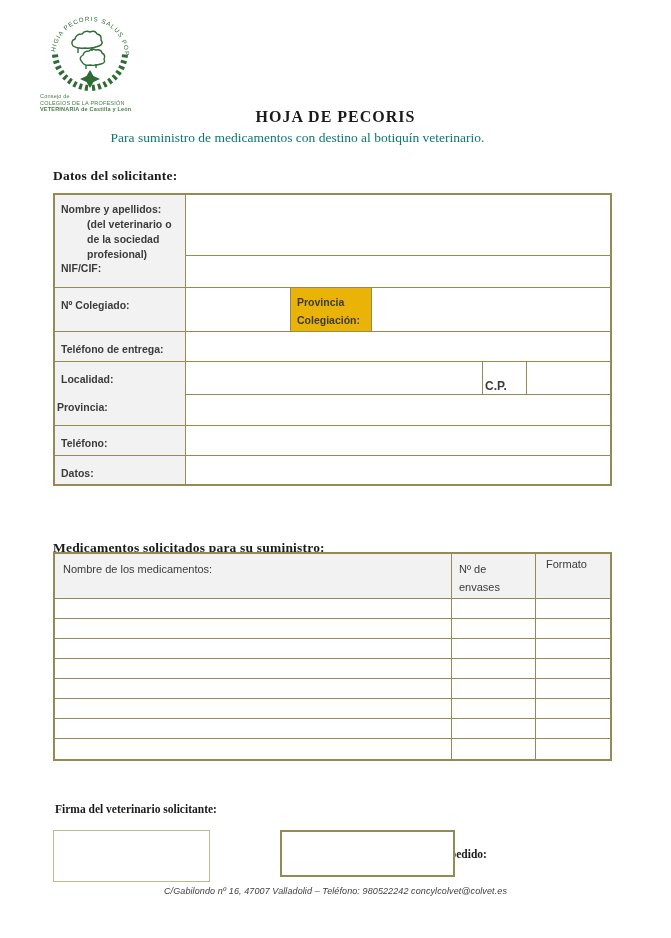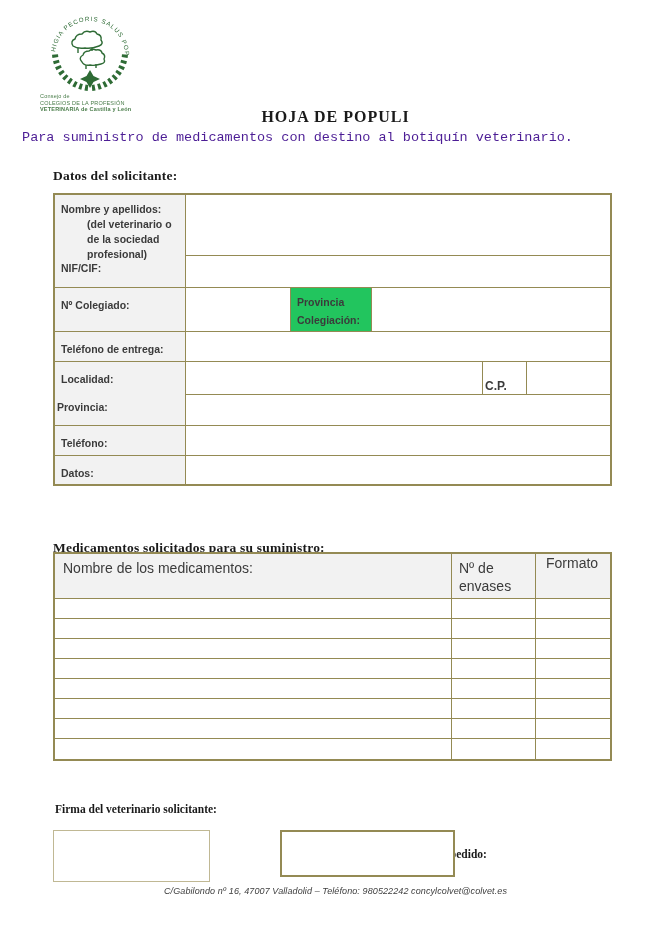--- a/index.html
+++ b/index.html
@@ -8,21 +8,21 @@
   
   #logo{position:absolute;left:40px;top:10px;width:110px;}
   #logo svg{display:block;}
   .logo-caption{margin-top:1px;font-size:5.5px;line-height:6.5px;color:#4a7d4a;letter-spacing:.2px;}
   .logo-caption .cap3{font-weight:bold;}
 
   
   .doc-title{position:absolute;left:0;top:108px;width:671px;text-align:center;
     font-family:"Liberation Serif",serif;font-weight:bold;font-size:16px;letter-spacing:1px;color:#1a1a1a;}
   .doc-subtitle{position:absolute;left:0;top:130px;width:595px;text-align:center;
-    font-family:Liberation Mono, monospace;font-size:13.5px;color:#4c1d95;}
+    font-family:Liberation Serif, serif;font-size:13.5px;color:#0f766e;}
   .section-heading{position:absolute;font-family:"Liberation Serif",serif;font-weight:bold;font-size:13.5px;color:#1a1a1a;letter-spacing:.2px;}
   #h-datos{left:53px;top:168px;}
   #h-meds{left:53px;top:540px;}
 
   
   .olive-border{border:2px solid #948A54;}
   .lbl{font-size:10.5px;font-weight:bold;line-height:15px;color:#3b3b3b;}
   .bt{border-top:1px solid #948A54;}
   *{box-sizing:border-box;}
 
@@ -37,37 +37,37 @@
   .g4{height:64px;}
   .g5{height:30px;}
   .g6{height:29px;}
   .cellW{background:#fff;}
   .inp{padding:2px 4px;}
   .g1-inp1{height:61px;border-bottom:1px solid #948A54;}
   .g1-inp2{flex:1;}
   .nif-abs{position:absolute;left:6px;top:66px;}
   .g2-row{display:flex;height:100%;}
   .g2-c2{width:105px;border-right:1px solid #948A54;}
-  .g2-c3{width:81px;border-right:1px solid #948A54;background:#22c55e;padding:4px 6px;}
+  .g2-c3{width:81px;border-right:1px solid #948A54;background:#eab308;padding:4px 6px;}
   .g2-c4{flex:1;}
   .g4-row1{height:33px;border-bottom:1px solid #948A54;display:flex;}
   .g4-row2{flex:1;}
   .g4-loc{width:297px;border-right:1px solid #948A54;}
   .g4-cp{width:44px;border-right:1px solid #948A54;display:flex;align-items:flex-end;padding:1px 2px;}
   .g4-cprest{flex:1;}
   .prov-abs{position:absolute;left:2px;top:38px;text-align:center;}
   .cp-lbl{font-size:12px;font-weight:bold;color:#3b3b3b;}
 
   
   #t2{position:absolute;left:53px;top:552px;width:559px;background:#fff;}
   .t2-header{display:flex;height:45px;border-bottom:1px solid #948A54;background:#F2F2F2;}
   .t2-h1{width:397px;border-right:1px solid #948A54;padding:5px 8px;}
   .t2-h2{width:84px;border-right:1px solid #948A54;padding:5px 7px;}
   .t2-h3{flex:1;padding:0 10px;}
-  .t2-htext{font-size:14px;line-height:14px;color:#3b3b3b;}
+  .t2-htext{font-size:11px;line-height:14px;color:#3b3b3b;}
   .mrow{display:flex;height:20px;border-bottom:1px solid #948A54;}
   .mrow:last-child{border-bottom:none;}
   .mc1{width:397px;border-right:1px solid #948A54;}
   .mc2{width:84px;border-right:1px solid #948A54;}
   .mc3{flex:1;}
 
   
   .sig-label{position:absolute;font-family:"Liberation Serif",serif;font-weight:bold;font-size:11.5px;color:#1a1a1a;}
   #l-firma{left:55px;top:803px;}
   #l-fecha{left:400px;top:803px;margin-top:45px;}
@@ -104,21 +104,21 @@
 
       <path d="M 50,60 L 53.5,66 L 60,69 L 53.5,72 L 50,78 L 46.5,72 L 40,69 L 46.5,66 Z" fill="#2E6B35"></path>
     </svg>
     <div class="logo-caption">
       <div class="cap1">Consejo de</div>
       <div class="cap2">COLEGIOS DE LA PROFESIÓN</div>
       <div class="cap3">VETERINARIA de Castilla y León</div>
     </div>
   </div>
 
-  <div class="doc-title">HOJA DE POPULI</div>
+  <div class="doc-title">HOJA DE PECORIS</div>
   <div class="doc-subtitle">Para suministro de medicamentos con destino al botiquín veterinario.</div>
 
   <div id="h-datos" class="section-heading">Datos del solicitante:</div>
 
   <div id="t1" class="olive-border">
 
     <div class="t1-group g1">
       <div class="t1-label">
         <span class="lbl" style="display: block;">Nombre y apellidos:</span>
         <span class="lbl" style="display: block; margin-left: 26px;">(del veterinario o de la sociedad profesional)</span>

